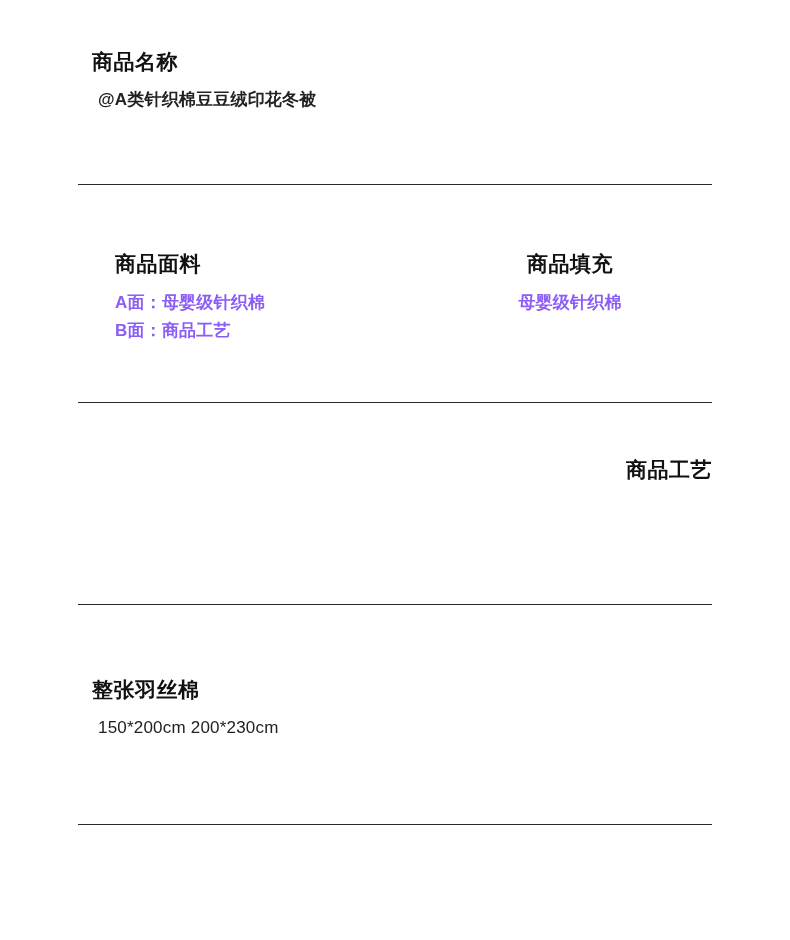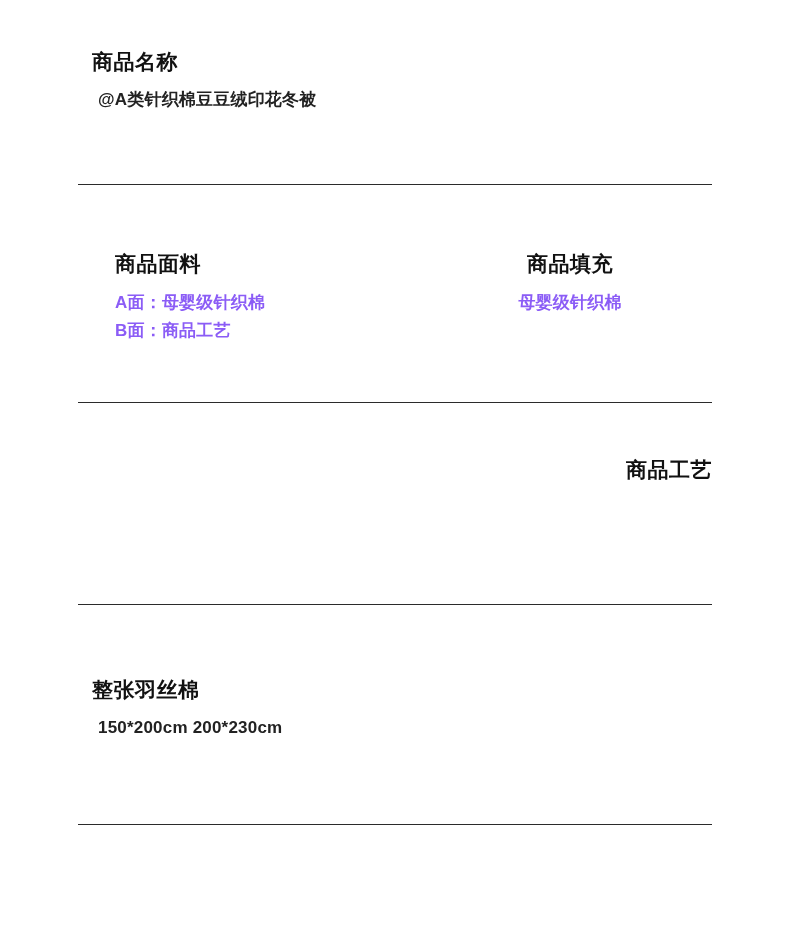--- a/index.html
+++ b/index.html
@@ -35,21 +35,21 @@
   }
   .spec-value {
     font-size: 17px;
     font-weight: bold;
     color: #222222;
     line-height: 1.55;
     margin: 6px;
     letter-spacing: 0.2px;
   }
   .spec-value.reg {
-    font-weight: bold;
+    font-weight: normal;
   }
   .divider {
     position: absolute;
     left: 78px;
     width: 634px;
     height: 0;
     border-top: 1px solid #2b2b2b;
   }
   .cols {
     position: absolute;

